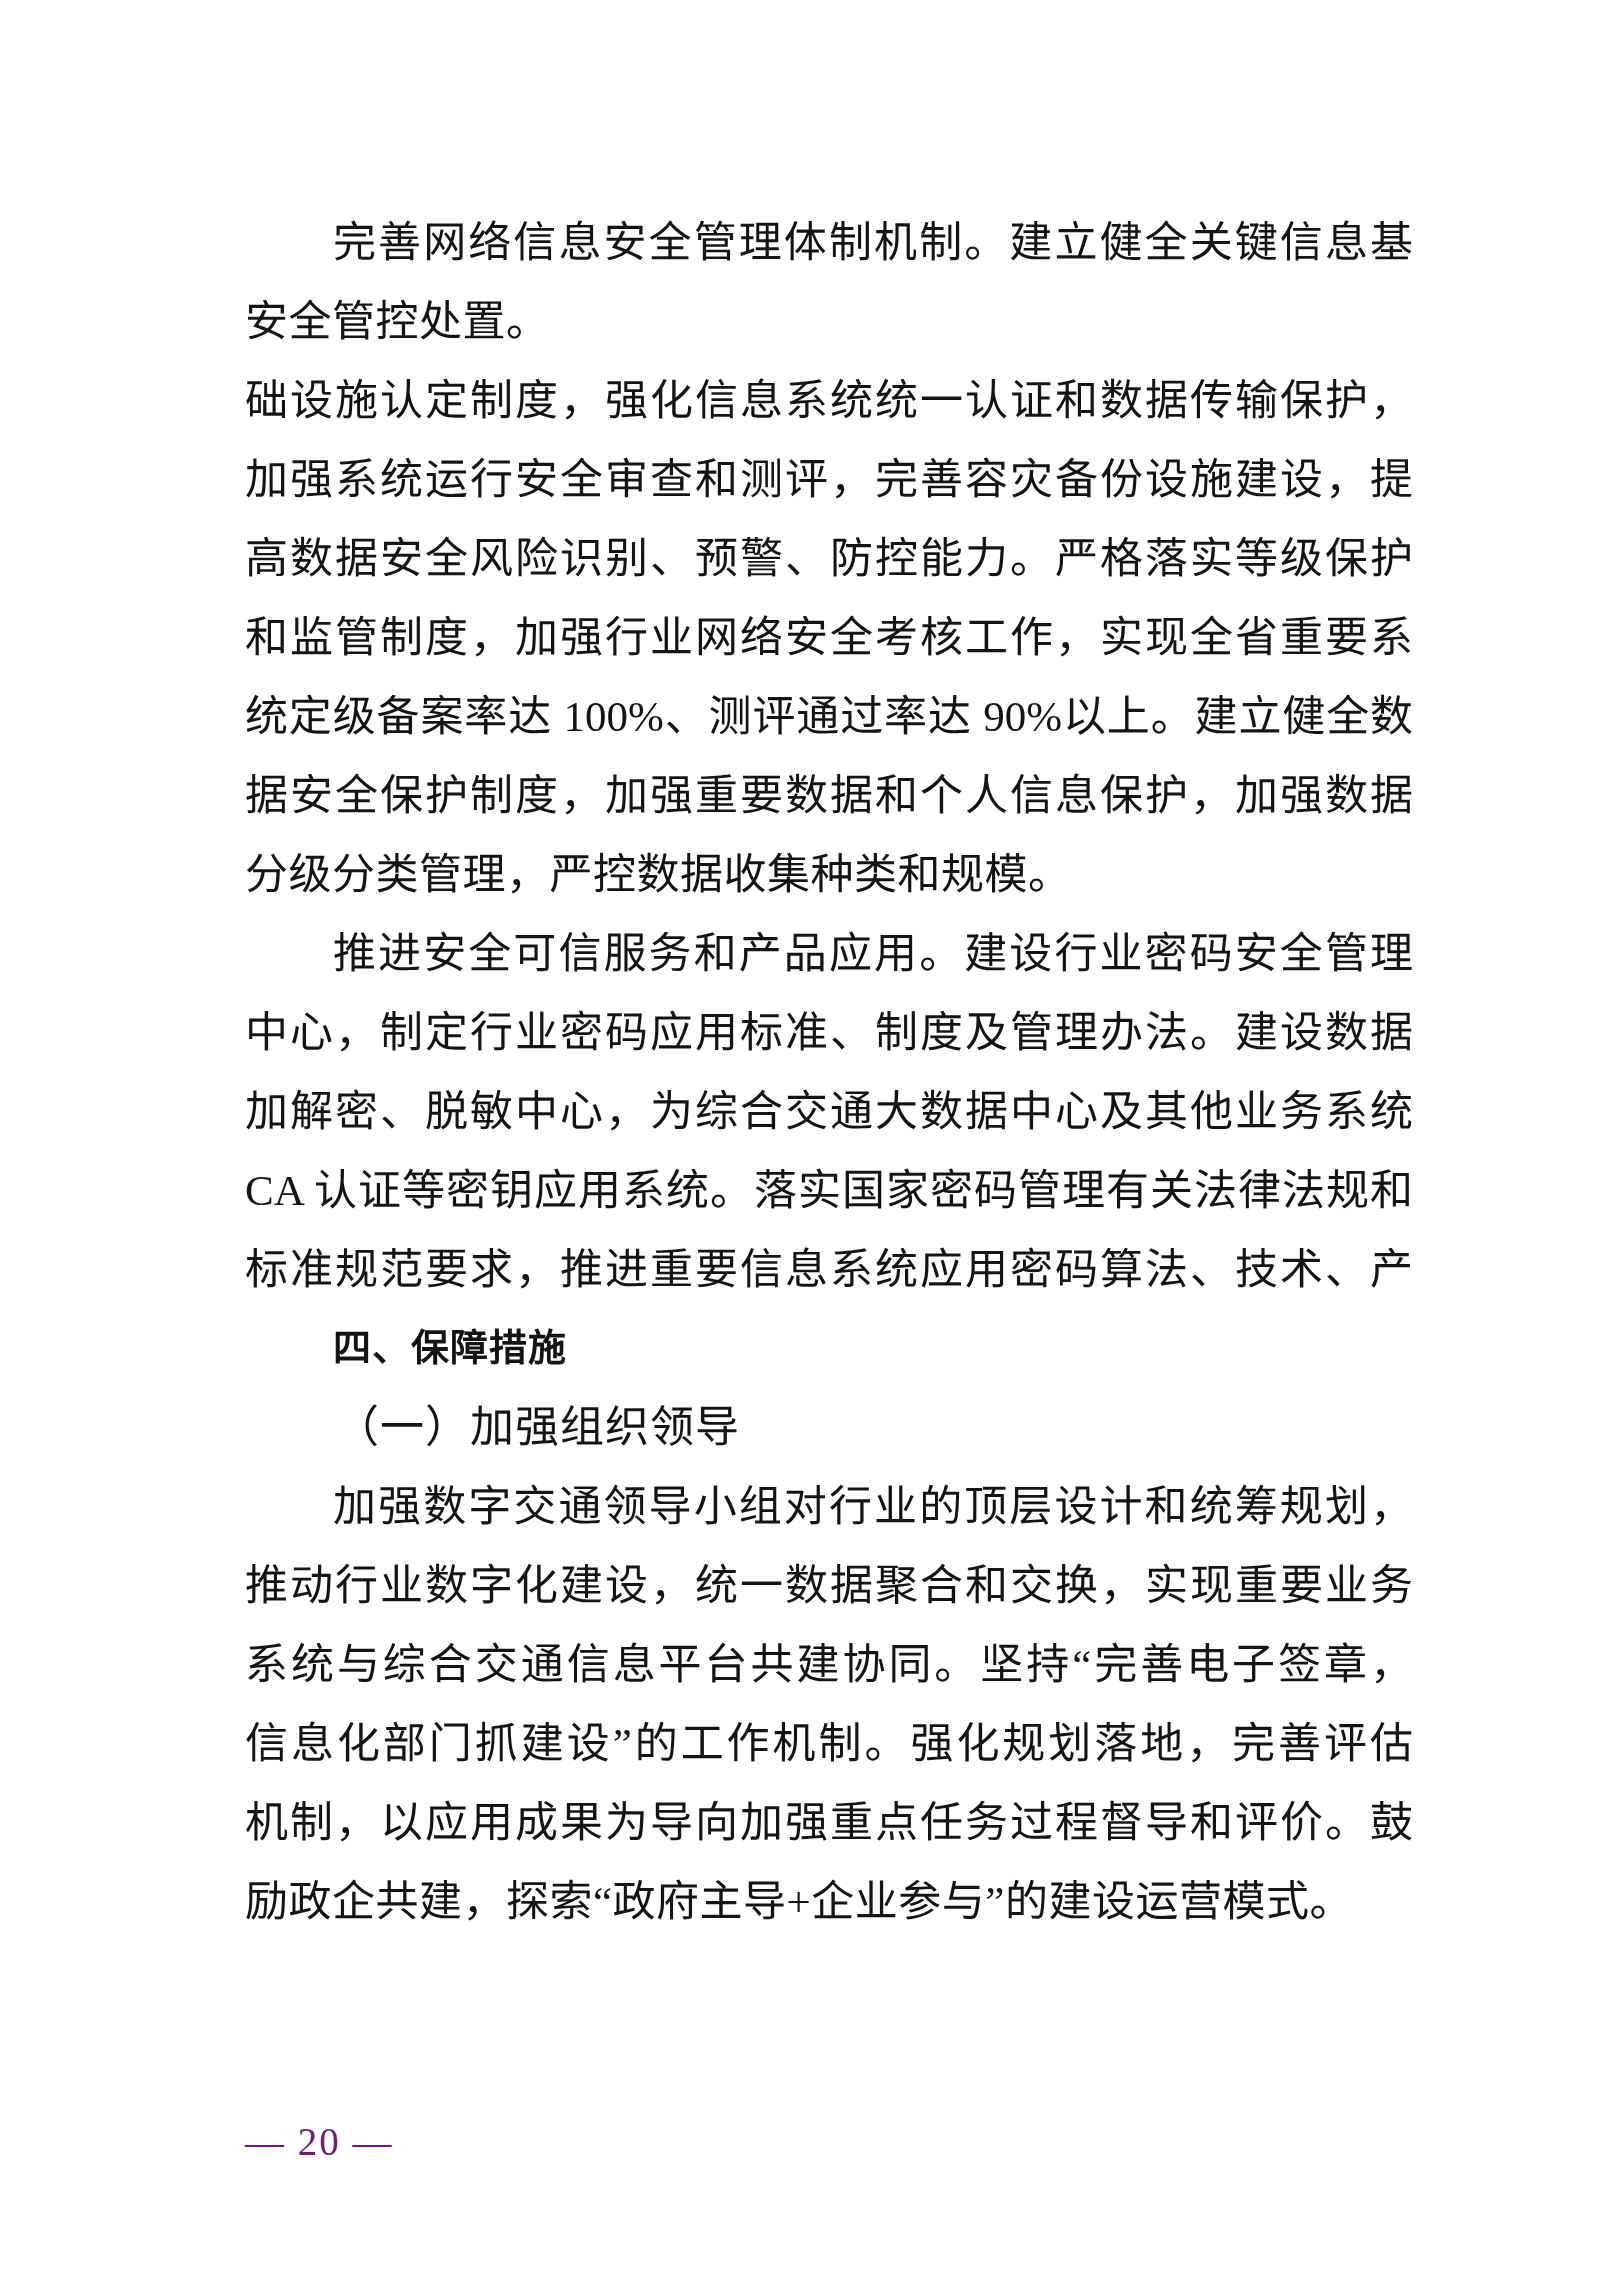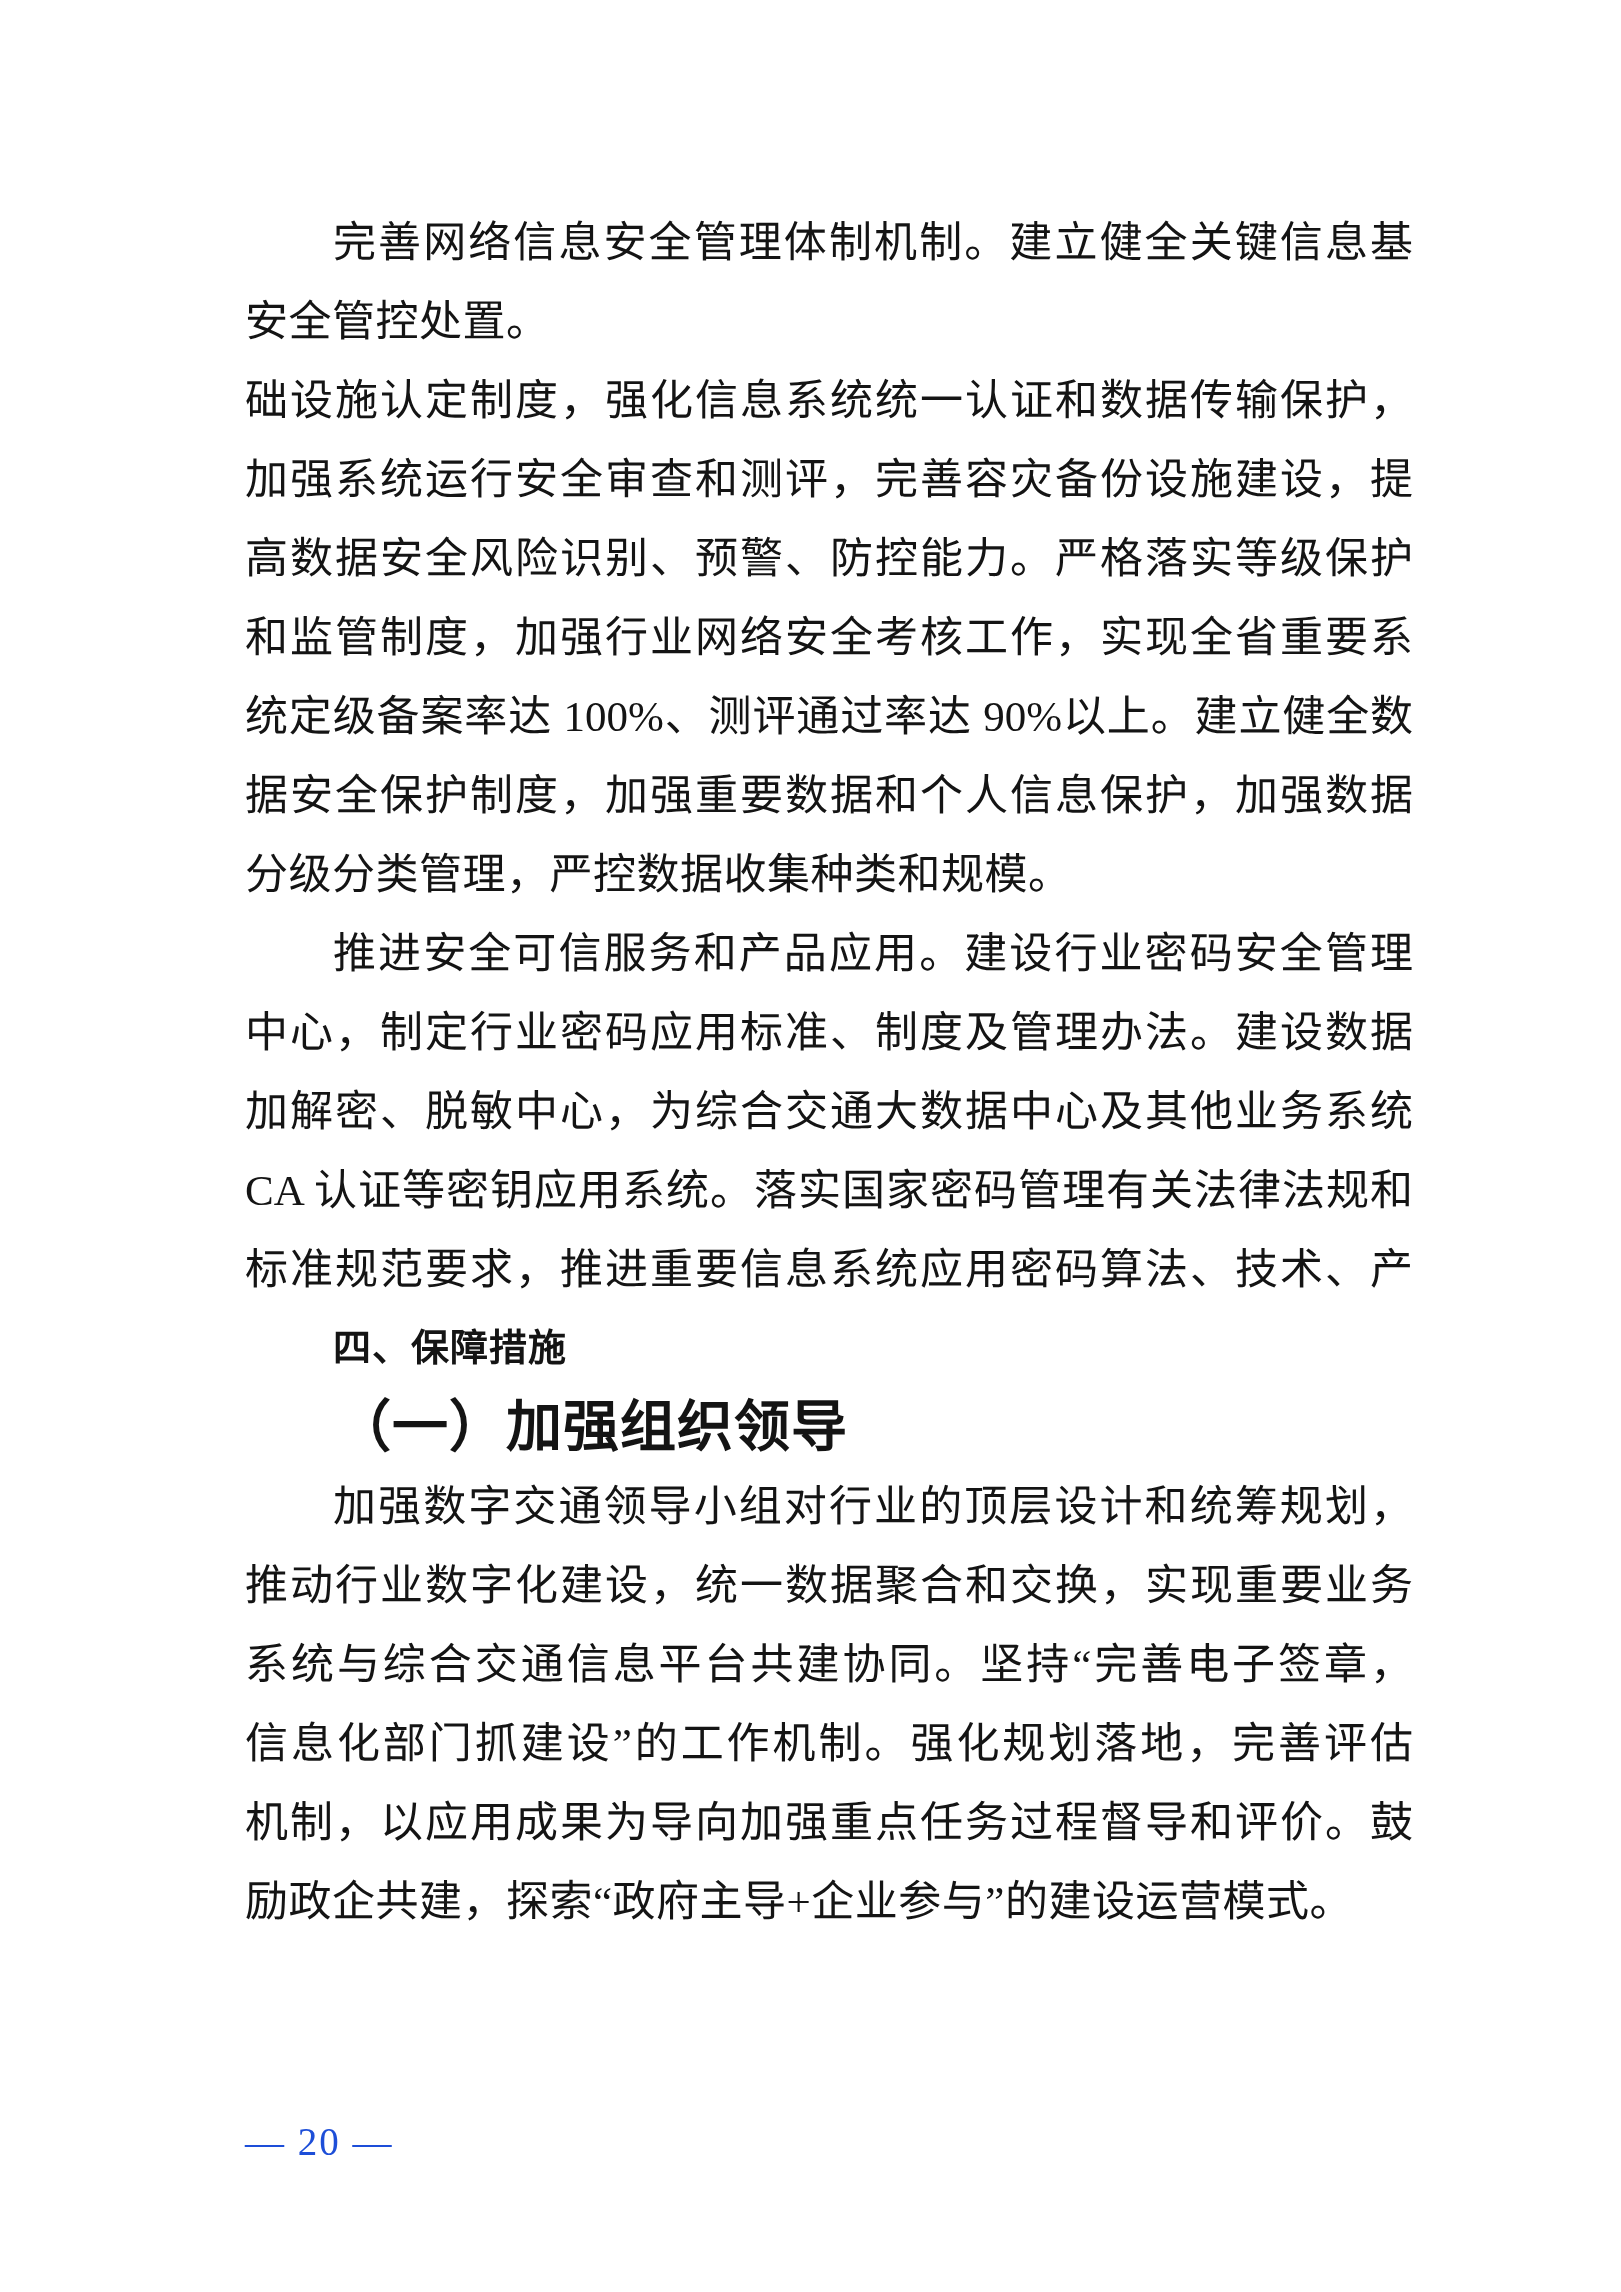--- a/index.html
+++ b/index.html
@@ -41,33 +41,33 @@
     text-indent: 88px;
   }
   .line.h1 {
     font-family: "Liberation Sans", "DejaVu Sans", sans-serif;
     font-weight: 700;
     font-size: 38px;
     padding-left: 88px;
     letter-spacing: 1px;
   }
   .line.h2 {
-    font-weight: 700;
-    font-size: 56px;
+    font-weight: 400;
+    font-size: 44px;
     padding-left: 90px;
     letter-spacing: 1px;
   }
   .page-footer {
     position: absolute;
     left: 245px;
     top: 2117px;
     font-size: 39px;
     line-height: 49px;
     letter-spacing: 2px;
-    color: #1d4ed8;
+    color: #701a75;
   }
 </style>
 </head>
 <body>
 
 <div class="page">
   <main class="text-block" id="lines-container">
       <div class="line justify indent">完善网络信息安全管理体制机制。建立健全关键信息基</div>
       <div class="line">安全管控处置。</div>
       <div class="line justify">础设施认定制度，强化信息系统统一认证和数据传输保护，</div>

